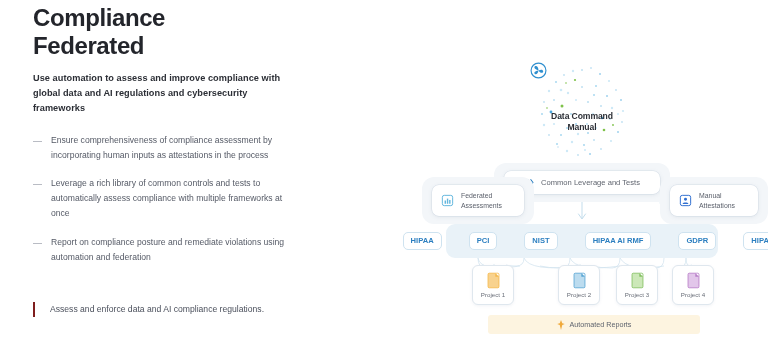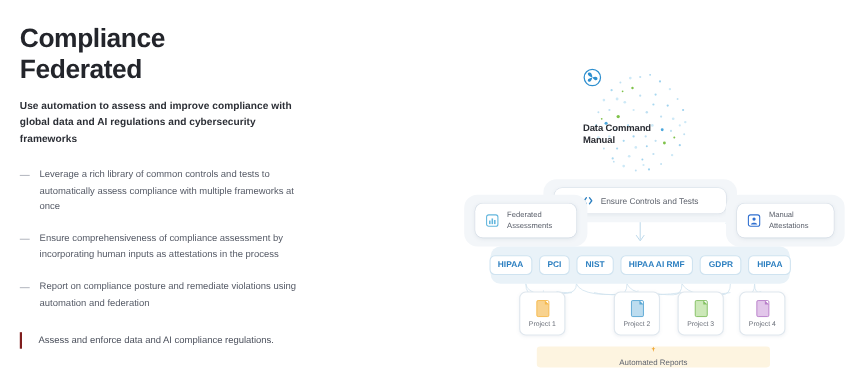--- a/index.html
+++ b/index.html
@@ -5,21 +5,21 @@
   * { margin:0; padding:0; box-sizing:border-box; }
   html, body {
     width:768px; height:352px;
     background:#ffffff;
     font-family:"Liberation Sans", sans-serif;
     overflow:hidden;
   }
   .page { position:relative; width:768px; height:352px; }
 
   
-  .left { position:absolute; left:0; top:0; width:330px; height:352px; padding:22px 18px 0 18px; }
+  .left { position:absolute; left:15px; top:0; width:330px; height:352px; padding:4px 18px 0 18px; }
 
   .title {
     font-size:24px; line-height:1.17; font-weight:700;
     color:#23252b; letter-spacing:-0.4px;
   }
   .title .l2 { display:block; }
 
   .subtitle {
     margin-top:11px;
     font-size:9.2px; line-height:1.62; font-weight:700;
@@ -52,21 +52,21 @@
   
   .diagram { position:absolute; left:420px; top:0; width:348px; height:352px; }
   .diagram svg.links { position:absolute; left:0; top:0; width:348px; height:352px; pointer-events:none; }
 
   
   .sphere {
     position:absolute; left:110px; top:62px; width:104px; height:104px;
   }
   .sphere svg { position:absolute; left:0; top:0; }
   .sphere-label {
-    position:absolute; left:0; top:49px; width:104px; 
+    position:absolute; left:0; top:49px; width:104px; text-align:center;
     font-size:8.6px; font-weight:700; color:#2b2e35; line-height:1.32;
     letter-spacing:-0.1px;
   }
   .sphere-logo { position:absolute; left:44px; top:28px; width:17px; height:17px; }
 
   
   .node {
     position:absolute; background:#ffffff;
     border-radius:7px;
     box-shadow:0 1px 4px rgba(100,120,150,0.13), 0 0 0 0.5px rgba(190,205,220,0.45);
@@ -94,62 +94,62 @@
     position:absolute; left:26px; top:224px; width:272px; height:34px;
     border-radius:9px; background:#e9f2f8;
   }
   .fw-row {
     position:absolute; left:26px; top:224px; width:272px; height:34px;
     display:flex; align-items:center; justify-content:center; gap:6px;
   }
   .pill {
     background:#ffffff; border:0.8px solid #cfe3f0; border-radius:5px;
     padding:4px 7px; font-size:7.6px; font-weight:600; color:#2c7fc0;
-    white-space:nowrap; line-height:1;
+    white-space:nowrap; line-height:1;margin-left:21px;
   }
 
   
   .proj {
     position:absolute; top:265px; width:42px; height:40px;
     background:#fff; border:0.8px solid #dfe7ee; border-radius:6px;
     display:flex; flex-direction:column; align-items:center; justify-content:center; gap:3px;
     box-shadow:0 1px 3px rgba(120,140,165,0.10);
   }
   .proj .pname { font-size:6.2px; color:#6a6f79; line-height:1; }
 
   
   #reports {
     position:absolute; left:68px; top:315px; width:212px; height:19px;
     background:#fdf4e0; border-radius:3px;
-    display:flex; align-items:center; justify-content:space-between; gap:5px;flex-direction:column;
+    display:flex; align-items:center; justify-content:center; gap:5px;
   }
   #reports .lbl { font-size:7.2px; color:#5f646e; }
 </style>
 </head>
 <body>
 
 <div class="page">
 
   <div class="left">
 
     <div class="title">
       <span>Compliance</span>
       <span class="l2">Federated</span>
     </div>
 
     <div class="subtitle">Use automation to assess and improve compliance with global data and AI regulations and cybersecurity frameworks</div>
 
     <div class="bullets">
       <div class="bullet">
         <span class="dash"></span>
-        <span class="bullet-text">Leverage a rich library of common controls and tests to automatically assess compliance with multiple frameworks at once</span>
+        <span class="bullet-text">Ensure comprehensiveness of compliance assessment by incorporating human inputs as attestations in the process</span>
       </div>
       <div class="bullet">
         <span class="dash"></span>
-        <span class="bullet-text">Ensure comprehensiveness of compliance assessment by incorporating human inputs as attestations in the process</span>
+        <span class="bullet-text">Leverage a rich library of common controls and tests to automatically assess compliance with multiple frameworks at once</span>
       </div>
       <div class="bullet">
         <span class="dash"></span>
         <span class="bullet-text">Report on compliance posture and remediate violations using automation and federation</span>
       </div>
     </div>
 
     <div class="quote">Assess and enforce data and AI compliance regulations.</div>
   </div>
 
@@ -273,21 +273,21 @@
     </div>
 
     <div class="node-glow" id="cct-glow"></div>
     <div class="node" id="cct">
       <svg width="11" height="11" viewBox="0 0 24 24">
         <g fill="none" stroke="#2c7fc0" stroke-width="2.6" stroke-linecap="round" stroke-linejoin="round">
           <path d="M9 6 L4.5 12 L9 18"></path>
           <path d="M15 6 L19.5 12 L15 18"></path>
         </g>
       </svg>
-      <span class="lbl">Ensure Controls and Tests</span>
+      <span class="lbl">Common Leverage and Tests</span>
     </div>
 
     <div class="node-glow" id="fed-glow"></div>
     <div class="node" id="fed">
       <svg width="13" height="13" viewBox="0 0 24 24">
         <rect x="2.5" y="2.5" width="19" height="19" rx="3.5" fill="none" stroke="#62b6dd" stroke-width="1.8"></rect>
         <rect x="6.6" y="12" width="2.6" height="6" fill="#62b6dd"></rect>
         <rect x="10.8" y="8.5" width="2.6" height="9.5" fill="#62b6dd"></rect>
         <rect x="15" y="11" width="2.6" height="7" fill="#62b6dd"></rect>
       </svg>

